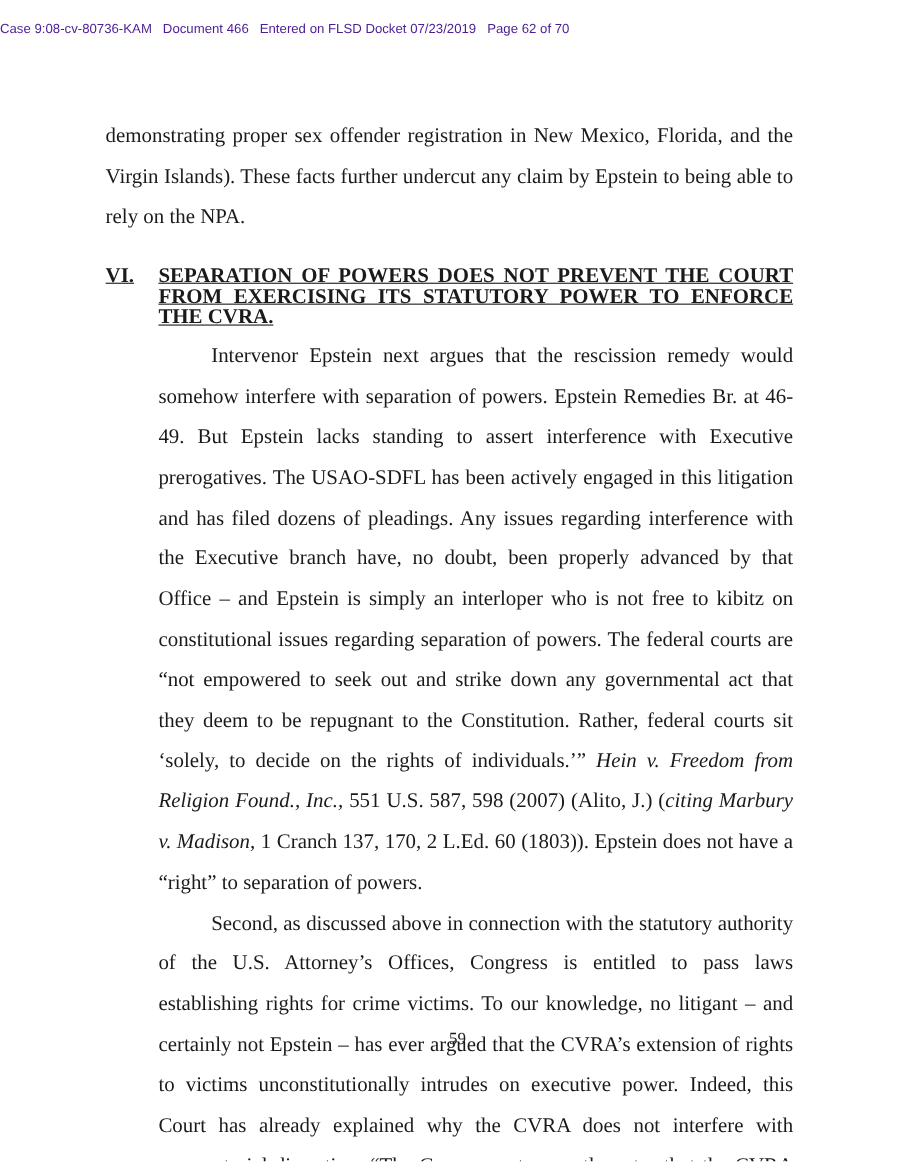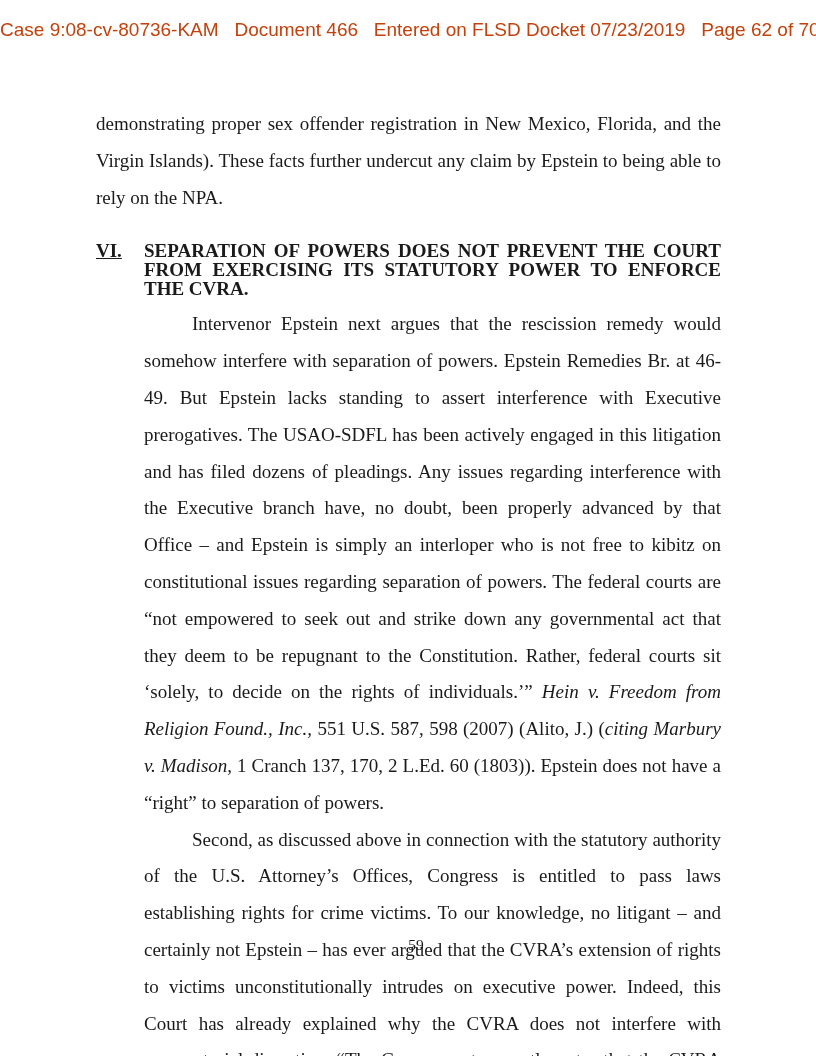--- a/index.html
+++ b/index.html
@@ -16,22 +16,22 @@
     color: #1a1a1a;
     overflow: hidden;
   }
   .ecf-header {
     position: absolute;
     top: 19px;
     left: 0;
     right: 0;
     text-align: left;
     font-family: "Liberation Sans", sans-serif;
-    font-size: 19px;
-    color: #c2410c;
+    font-size: 12px;
+    color: #4c1d95;
     white-space: pre;
   }
   .content {
     position: absolute;
     top: 106px;
     left: 96px;
     width: 625px;
     font-size: 19px;
     line-height: 36.8px;
     text-align: justify;
@@ -52,20 +52,21 @@
   }
   .hnum {
     flex: 0 0 48px;
     width: 48px;
     text-align: left;
     text-decoration: underline;
   }
   .htext {
     flex: 1 1 auto;
     text-align: justify;
+    text-decoration: underline;
   }
   .it {
     font-style: italic;
   }
   .page-number {
     position: absolute;
     top: 936px;
     left: 16px;
     right: 0;
     text-align: center;

